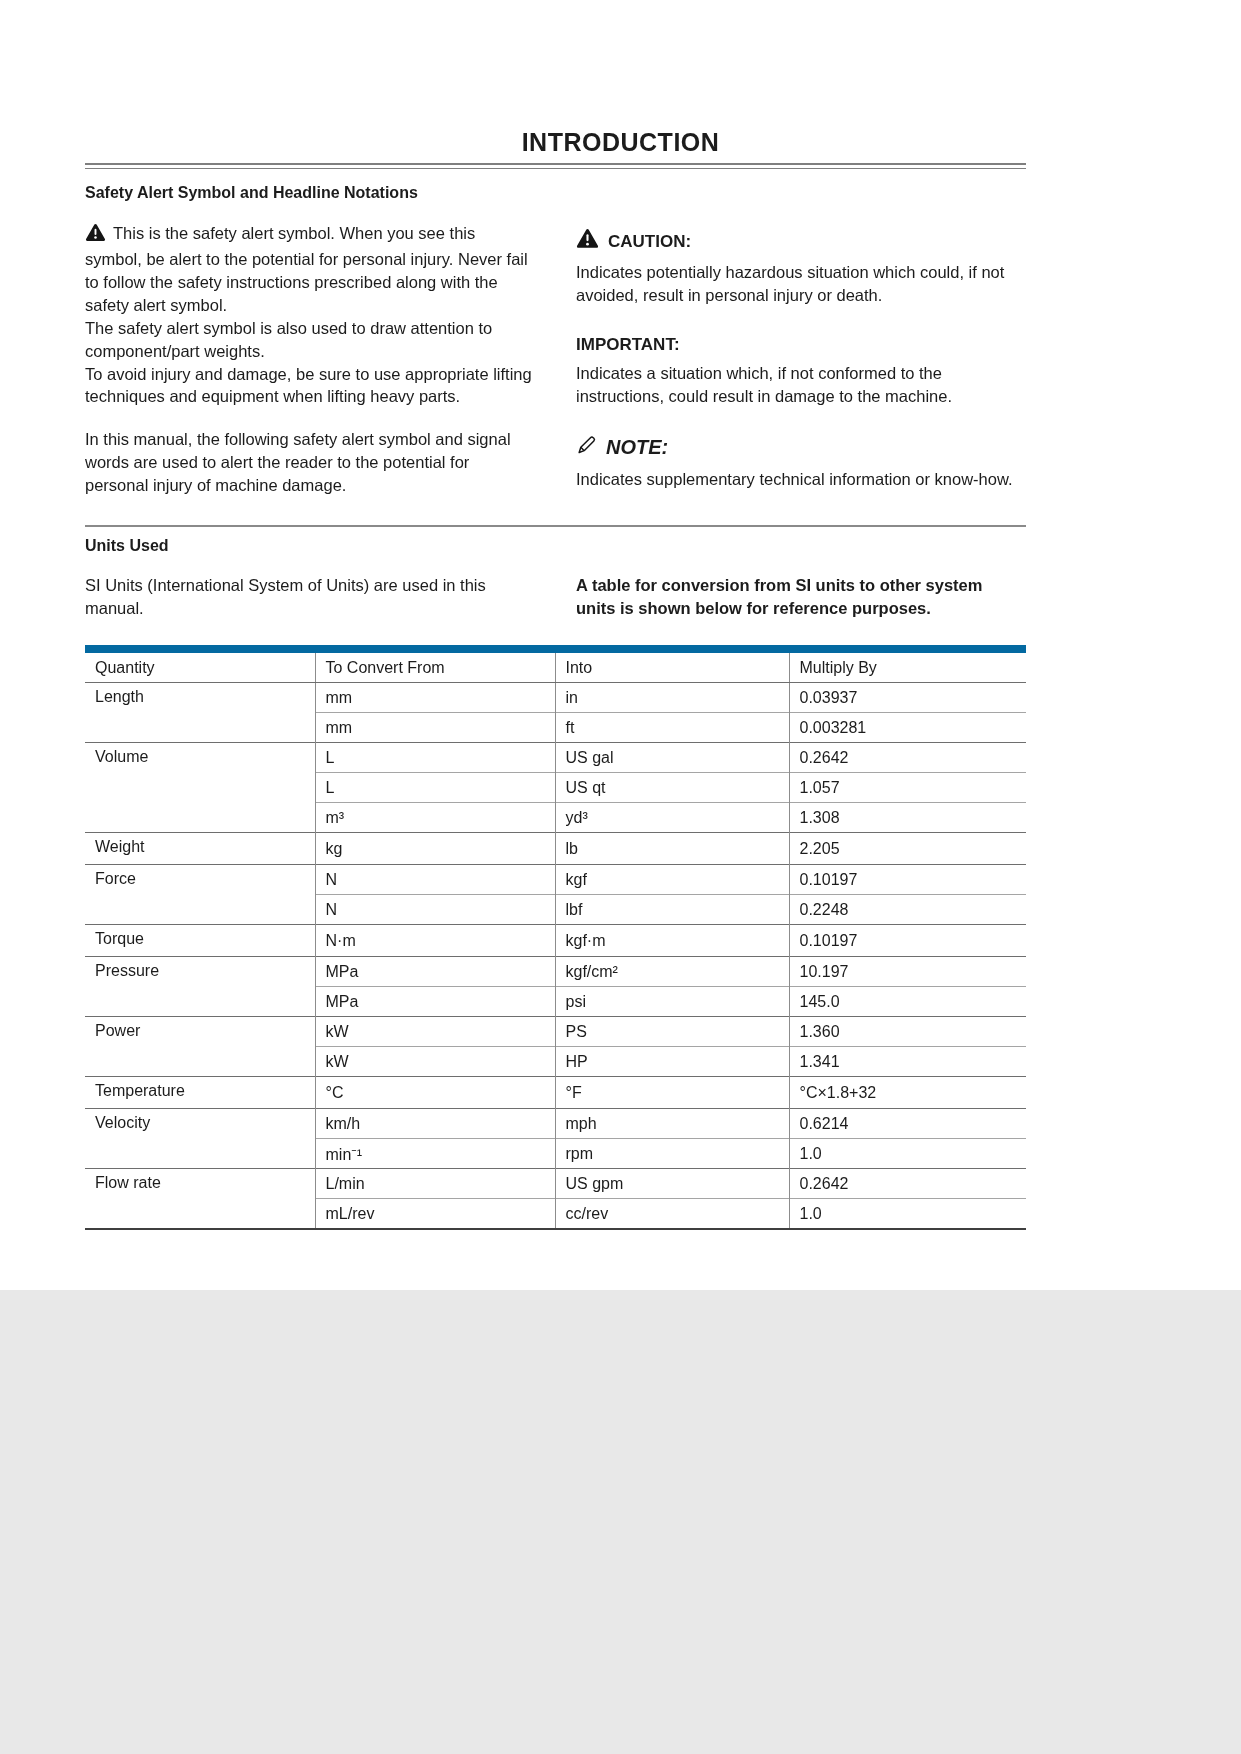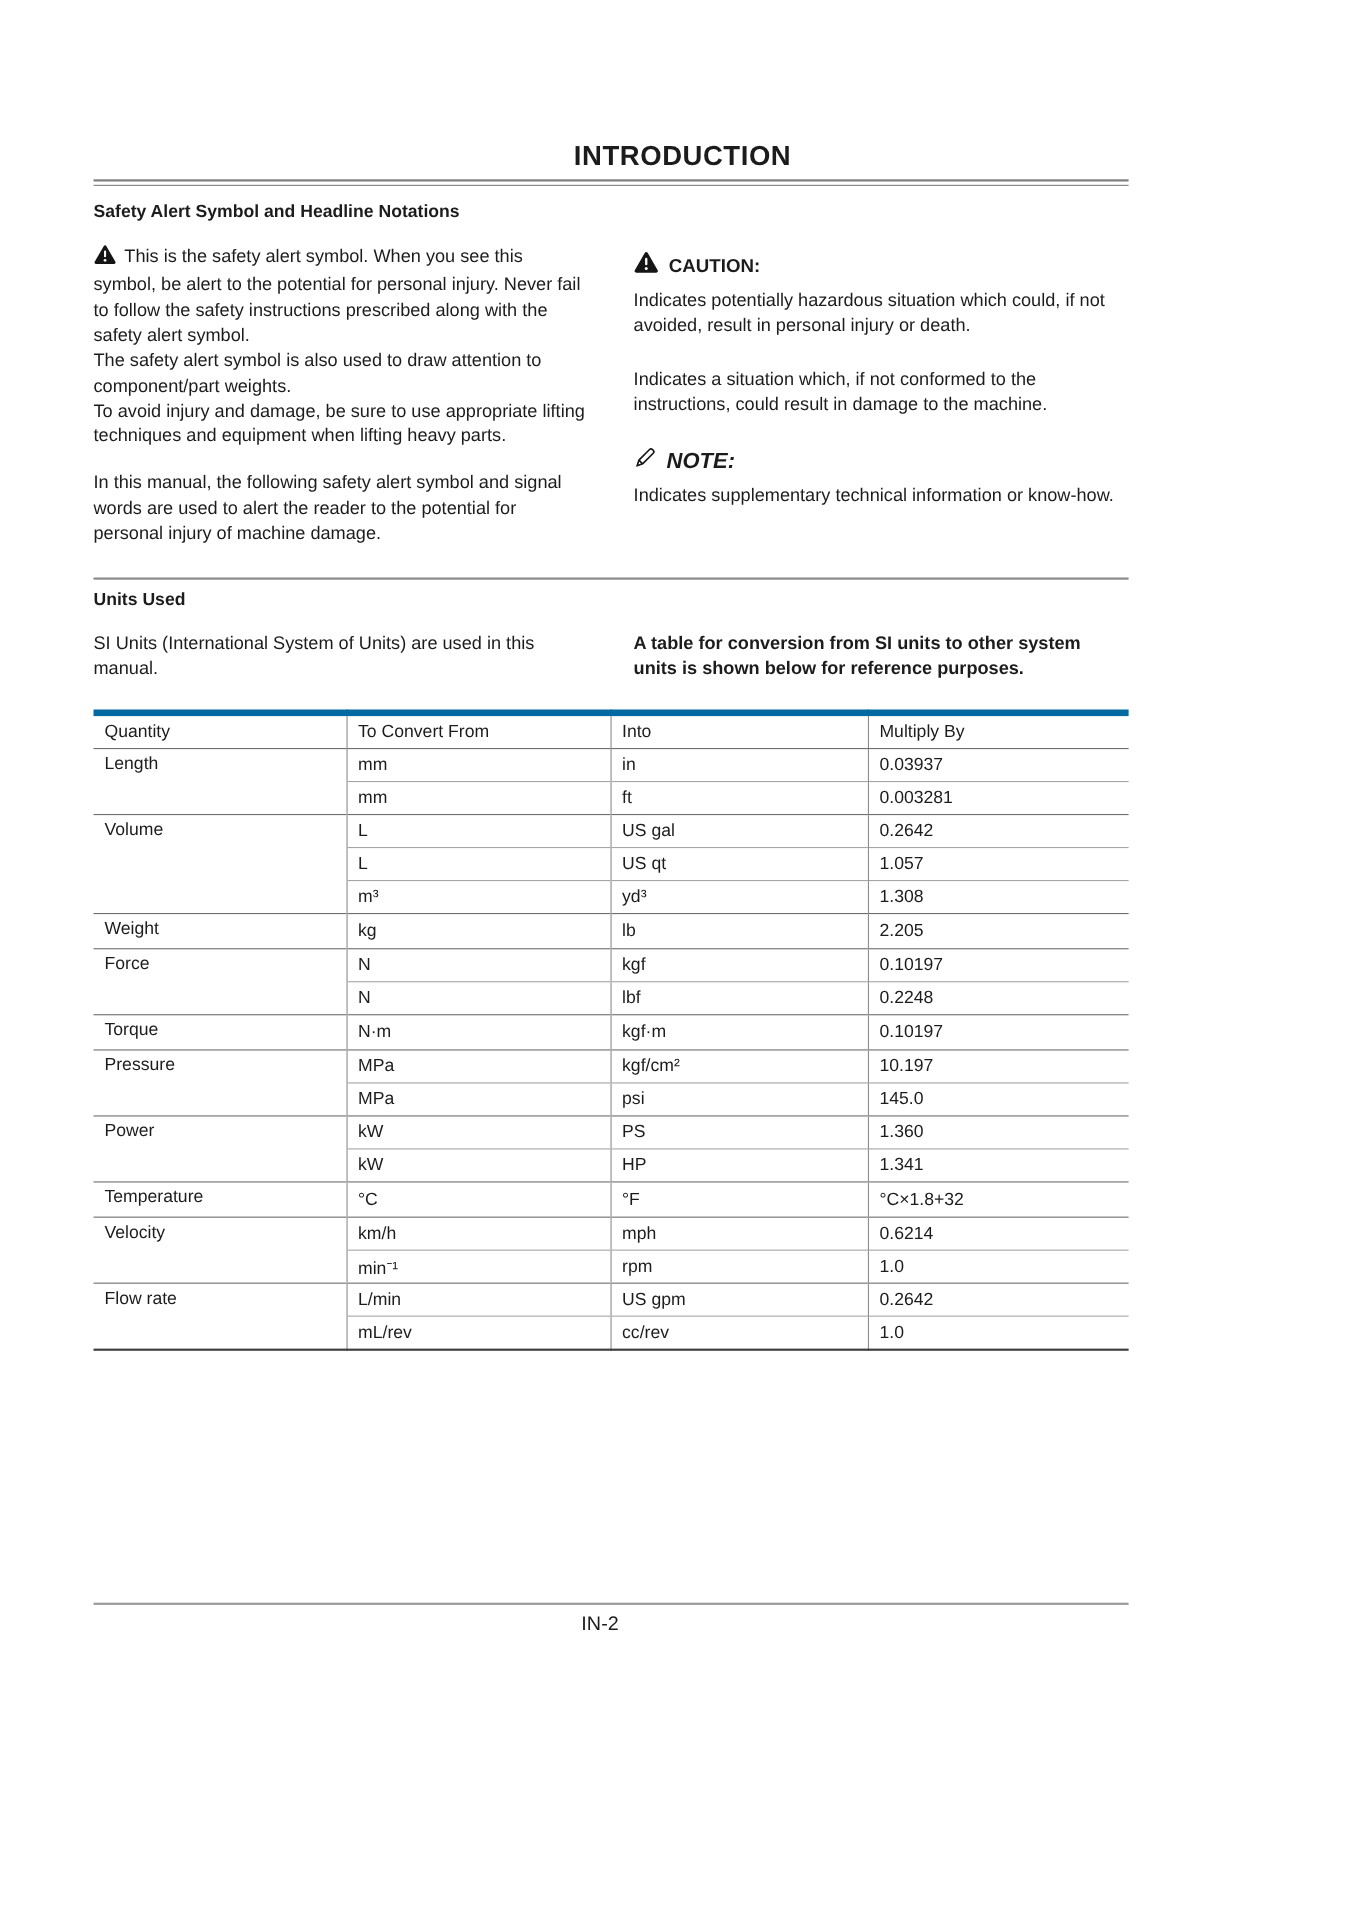--- a/index.html
+++ b/index.html
@@ -1,19 +1,19 @@
 <!DOCTYPE html>
 <html><head>
 <meta charset="utf-8">
 <style>
   html, body { margin: 0; padding: 0; background: #e8e8e8; }
   .page {
     position: relative;
     width: 1241px;
-    height: 1754px;
+    height: 1290px;
     margin: 0 auto;
     background: #ffffff;
     font-family: "Liberation Sans", sans-serif;
     color: #1c1c1c;
     overflow: hidden;
   }
   .abs { position: absolute; }
 
   .doc-title {
     top: 128px; left: 0; width: 100%;
@@ -55,21 +55,21 @@
 
   #units-left  { top: 574px; left: 85px;  width: 445px; }
   #units-right { top: 574px; left: 576px; width: 450px; font-weight: bold; }
 
   #table-wrap { top: 645px; left: 85px; }
   .conv-table {
     border-collapse: collapse;
     table-layout: fixed;
     width: 941px;
     font-size: 16px;
-    border-top: 6px solid #0369a1;
+    border-top: 8px solid #0369a1;
     border-bottom: 2px solid #3f3f3f;
   }
   .conv-table th, .conv-table td {
     font-weight: normal;
     text-align: left;
     padding: 3px 10px;
     height: 23px;
     vertical-align: middle;
     white-space: nowrap;
     overflow: hidden;
@@ -119,20 +119,21 @@
               <path d="M10.7 1.8 L1.1 18.6 a1.5 1.5 0 0 0 1.3 2.2 h19.2 a1.5 1.5 0 0 0 1.3 -2.2 L13.3 1.8 a1.5 1.5 0 0 0 -2.6 0 Z" fill="#151515"></path>
               <rect x="10.9" y="6.6" width="2.2" height="7.2" rx="1.1" fill="#ffffff"></rect>
               <circle cx="12" cy="16.9" r="1.45" fill="#ffffff"></circle>
             </svg></span>
         <span class="sig-label">CAUTION:</span>
       </div>
       <div class="sig-text">Indicates potentially hazardous situation which could, if not avoided, result in personal injury or death.</div>
     </div>
 
     <div id="important-block">
+      <div class="sig-label">IMPORTANT:</div>
       <div class="sig-text">Indicates a situation which, if not conformed to the instructions, could result in damage to the machine.</div>
     </div>
 
     <div id="note-block">
       <div class="sig-header">
         <span><svg width="21" height="20" viewBox="0 0 24 24">
               <g fill="none" stroke="#161616" stroke-width="1.8" stroke-linejoin="round">
                 <path d="M3.2 21 L5.2 14.8 L16.8 3.2 a2.3 2.3 0 0 1 3.2 0 l0.8 0.8 a2.3 2.3 0 0 1 0 3.2 L9.2 18.8 Z"></path>
                 <path d="M5.2 14.8 L9.2 18.8"></path>
               </g>

